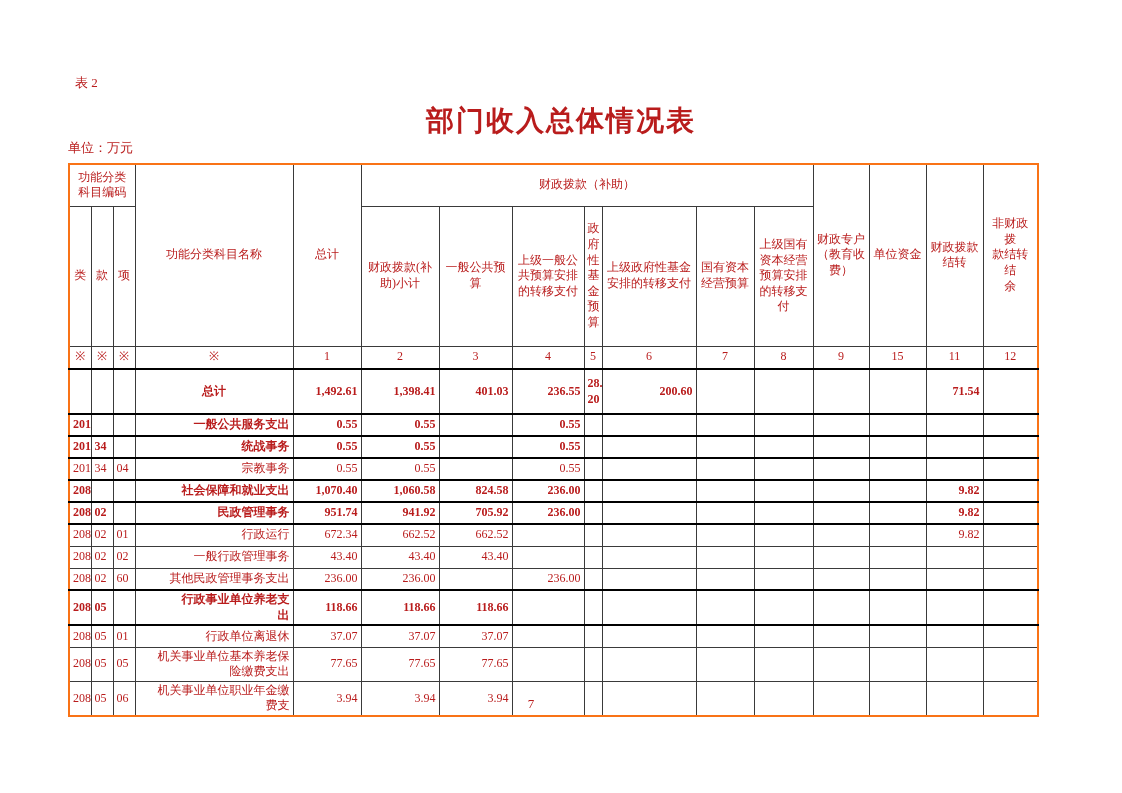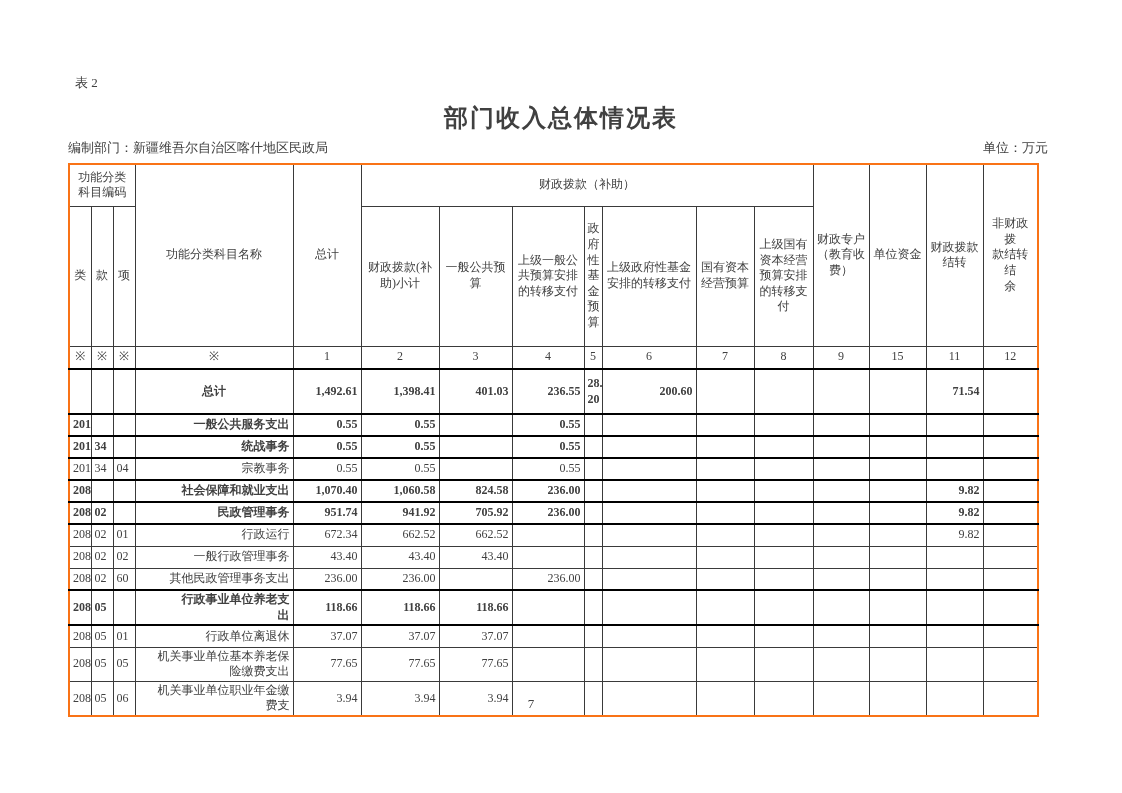--- a/index.html
+++ b/index.html
@@ -3,33 +3,33 @@
 <meta charset="utf-8">
 <style>
   * { box-sizing: border-box; }
   html,body { margin:0; padding:0; background:#fff; }
   .page {
     position: relative;
     width: 1122px;
     height: 793px;
     background: #fff;
     font-family: "Liberation Serif", "DejaVu Serif", serif;
-    color: #404040;
+    color: #b91c1c;
     overflow: hidden;
   }
   .table-label {
     position: absolute;
     left: 75px; top: 74px;
     font-size: 13px;
   }
   .doc-title {
     position: absolute;
     left: 0; right: 0; top: 102px;
     text-align: center;
-    font-size: 24px;
+    font-size: 28px;
     font-weight: 700;
     letter-spacing: 2px;
   }
   .info-line {
     position: absolute;
     left: 68px; top: 139px;
     width: 980px;
     display: flex;
     justify-content: space-between;
     font-size: 13px;
@@ -71,21 +71,20 @@
 </head>
 <body>
 
 <div class="page">
 
   <div class="table-label">表 2</div>
 
   <div class="doc-title">部门收入总体情况表</div>
 
   <div class="info-line">
-    <span>编制部门：新疆维吾尔自治区喀什地区民政局</span>
     <span>单位：万元</span>
   </div>
 
   <table class="income">
     <colgroup>
       <col style="width:22px">
         <col style="width:22px">
         <col style="width:22px">
       <col style="width:158px">
         <col style="width:68px">

